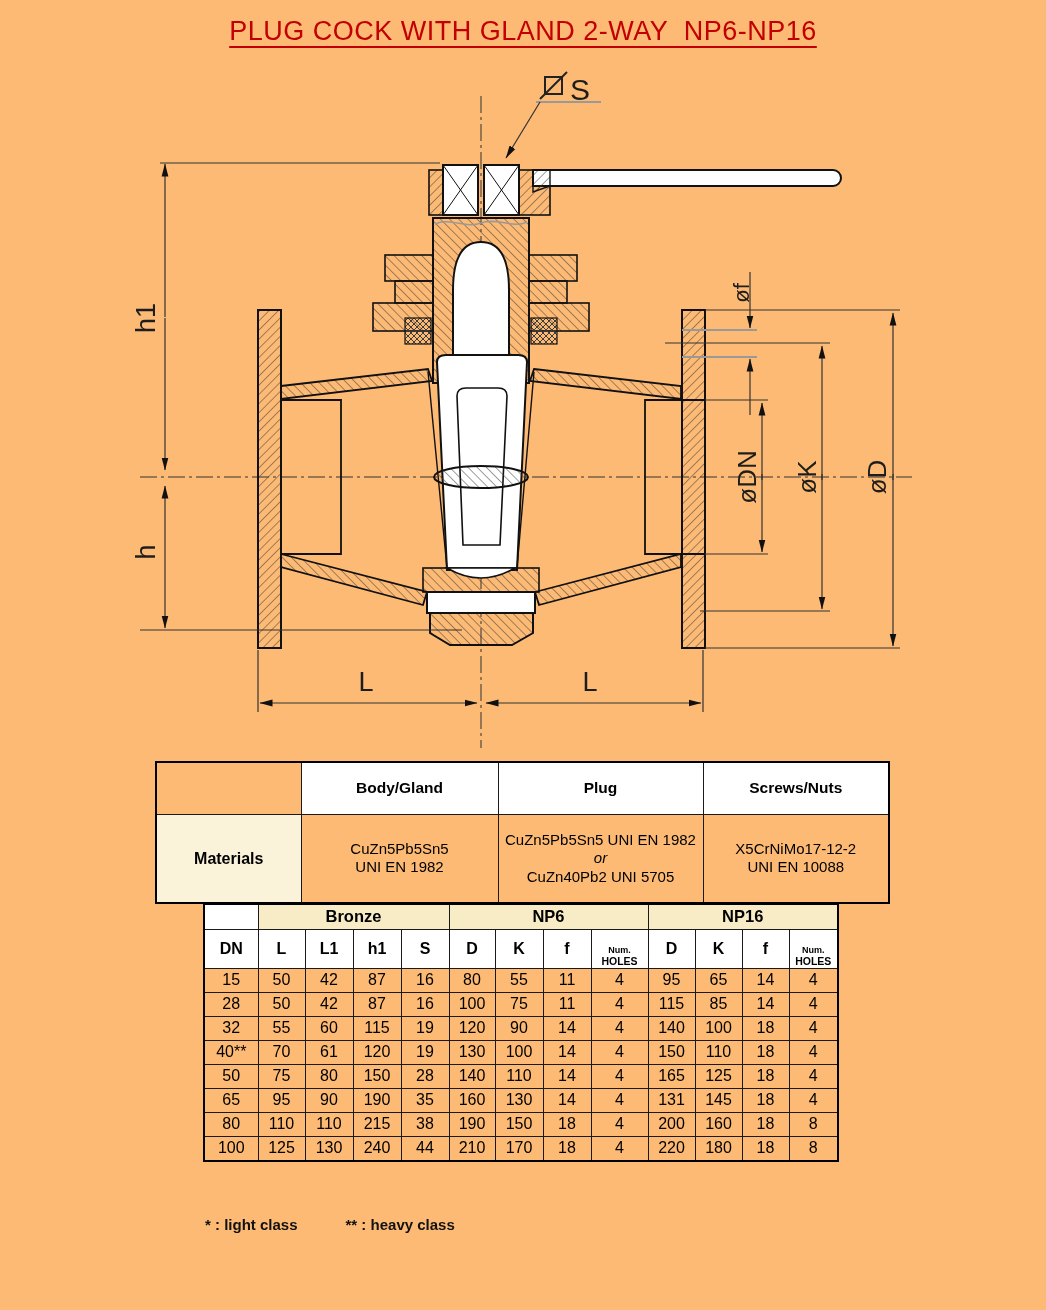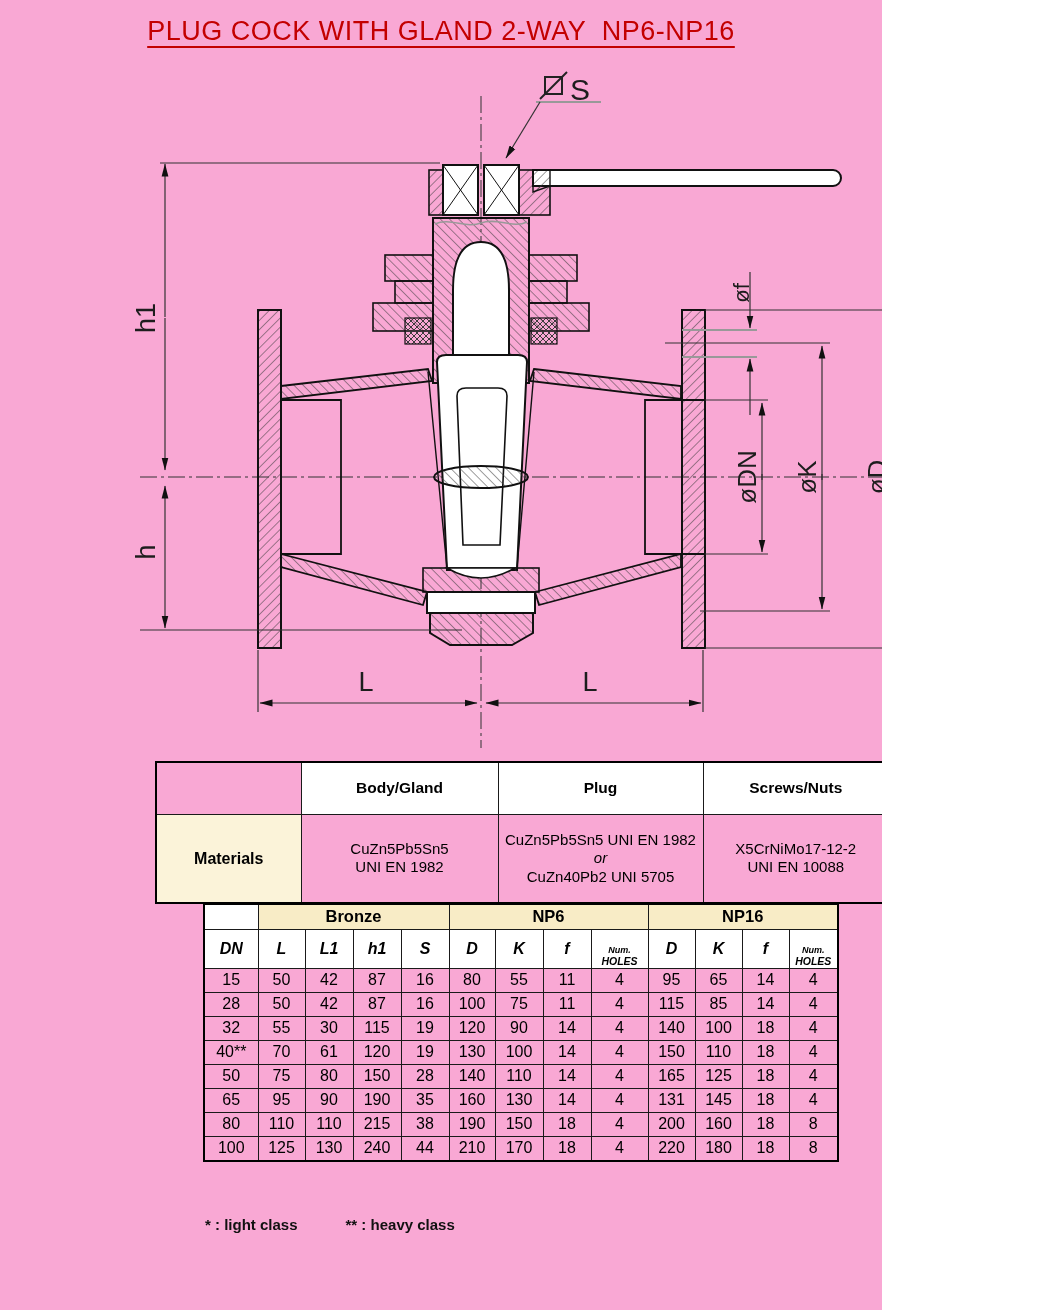--- a/index.html
+++ b/index.html
@@ -1,17 +1,17 @@
 <!DOCTYPE html>
 <html><head>
 <meta charset="utf-8">
 <style>
   html,body{margin:0;padding:0;background:#ffffff;}
   body{width:1046px;height:1310px;font-family:"Liberation Sans",sans-serif;}
-  #stage{position:relative;width:882px;height:1310px;overflow:hidden;background:#f9a8d4;}
+  #stage{position:relative;width:1046px;height:1310px;overflow:hidden;background:#fdba74;}
 
   .title{
     position:absolute;top:16px;left:0;right:0;text-align:center;
     font-size:27px;font-weight:400;letter-spacing:.5px;color:#c30000;
     white-space:pre;text-decoration:underline;text-underline-offset:6px;
     text-decoration-thickness:2px;
   }
 
   svg.drawing{position:absolute;left:0;top:0;}
   svg.drawing text{font-family:"Liberation Sans",sans-serif;fill:#1d1d1d;}
@@ -35,21 +35,21 @@
   
   table.dims{
     position:absolute;left:203px;top:903px;
     border-collapse:collapse;table-layout:fixed;
     font-size:16px;color:#000;text-align:center;border:2px solid #000;
   }
   table.dims th,table.dims td{border:1px solid #1a1a1a;padding:0;}
   table.dims tr.grp{height:25px;}
   table.dims tr.grp th{background:#f8ecc6;font-size:16.5px;font-weight:bold;margin-left:38px;}
   table.dims tr.grp th.blank{background:#fff;}
-  table.dims tr.sub{height:37px;font-style:italic;}
+  table.dims tr.sub{height:37px;}
   table.dims tr.sub th{font-weight:bold;font-size:16px;background:#fff;}
   table.dims tbody td{height:23px;font-weight:400;}
   .numsub span{display:block;font-weight:bold;}
   .numsub .top{font-size:9px;line-height:10px;margin-top:15px;}
   .numsub .bot{font-size:10.5px;line-height:13px;}
 
   .footnotes{
     position:absolute;left:205px;top:1216px;display:flex;gap:48px;
     font-size:15px;font-weight:bold;color:#111;
   }
@@ -309,21 +309,21 @@
           <td>11</td>
           <td>4</td>
           <td>115</td>
           <td>85</td>
           <td>14</td>
           <td>4</td>
         </tr>
         <tr>
           <td>32</td>
           <td>55</td>
-          <td>30</td>
+          <td>60</td>
           <td>115</td>
           <td>19</td>
           <td>120</td>
           <td>90</td>
           <td>14</td>
           <td>4</td>
           <td>140</td>
           <td>100</td>
           <td>18</td>
           <td>4</td>

